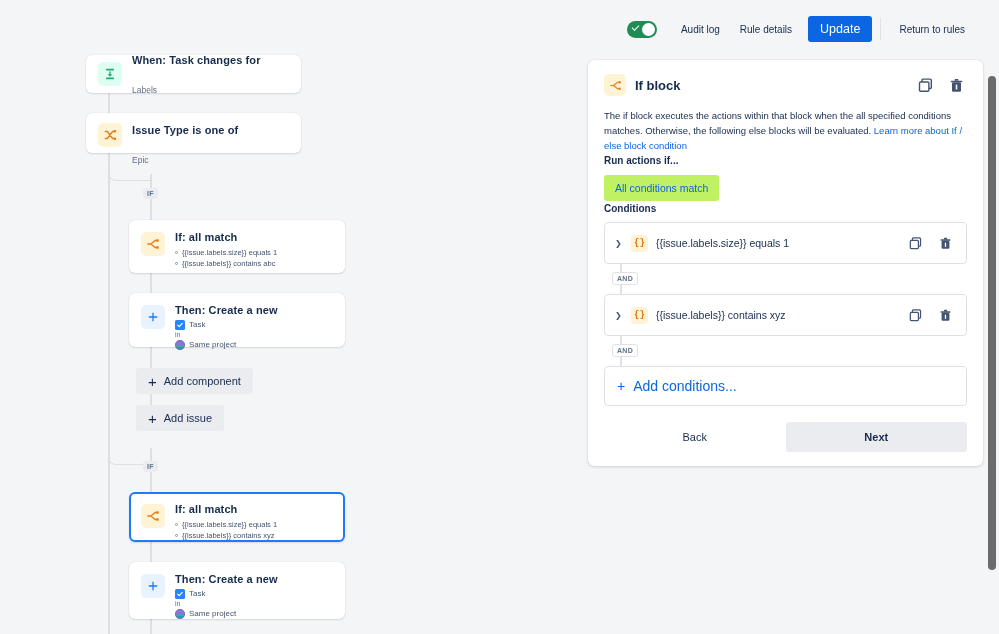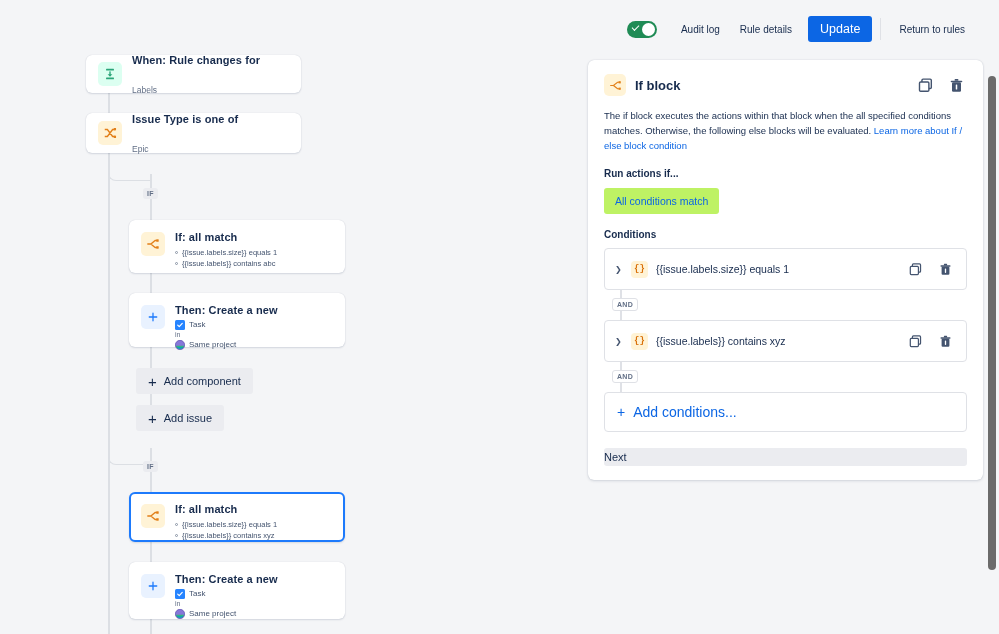--- a/index.html
+++ b/index.html
@@ -97,21 +97,21 @@
     background: #ffffff; border-radius: 6px;
     box-shadow: 0 1px 3px rgba(9,30,66,.14), 0 0 1px rgba(9,30,66,.2);
     padding: 14px 16px 0 16px;
   }
   .panel-head { display: flex; align-items: center; gap: 9px; justify-content: flex-end; }
   .panel-head .title { font-size: 13px; font-weight: 700; color: #172b4d; flex: 1; }
   .ibtn { width: 22px; height: 22px; display: flex; align-items: center;
           justify-content: center; cursor: pointer; border-radius: 3px; }
   .panel-desc { font-size: 9.5px; color: #172b4d; line-height: 15px; margin-top: 12px; }
   .panel-desc a { color: #0c66e4; text-decoration: none; cursor: pointer; }
-  .sec-label { font-size: 10px; font-weight: 700; color: #172b4d; margin-top: 15px; }
+  .sec-label { font-size: 10px; font-weight: 700; color: #172b4d; margin-top: 2px; }
   .seg-row { display: flex; gap: 8px; margin-top: 9px; }
   .seg {
     font-size: 10.5px; padding: 7px 11px; border-radius: 3px; cursor: pointer;
     background: #ebecf0; color: #172b4d;
   }
   .seg.active { background: #bef264; color: #0c66e4; }
 
   .cond-box {
     border: 1px solid #dfe1e6; border-radius: 4px; background: #fff;
     display: flex; align-items: center; padding: 9px 10px; gap: 8px; cursor: pointer;
@@ -133,22 +133,22 @@
   }
   .add-cond {
     border: 1px solid #dfe1e6; border-radius: 4px; background: #fff;
     display: flex; align-items: center; gap: 8px; padding: 11px 12px; cursor: pointer;
   }
   .add-cond .p { color: #0c66e4; font-size: 14px; line-height: 10px; }
   .add-cond .t { color: #0c66e4; font-size: 14px; }
   .panel-foot { display: flex; margin-top: 16px; padding-bottom: 14px; gap: 0; }
   .btn-back { flex: 1; text-align: center; font-size: 11px; color: #172b4d;
               padding: 9px 0; cursor: pointer; border-radius: 3px; font-weight: 500; }
-  .btn-next { flex: 1; font-size: 11px; color: #172b4d;
-              padding: 3px 0; cursor: pointer; background: #ebecf0; border-radius: 3px; font-weight: 400; }
+  .btn-next { flex: 1; text-align: center; font-size: 11px; color: #172b4d;
+              padding: 9px 0; cursor: pointer; background: #ebecf0; border-radius: 3px; font-weight: 700; }
 
   
   .scrollbar-track { position: absolute; right: 0; top: 0; width: 14px; height: 634px; background: #f4f5f7; }
   .scrollbar-thumb { position: absolute; right: 3px; top: 76px; width: 8px; height: 494px;
                      background: #6b6b6b; border-radius: 4px; cursor: pointer; }
 </style>
 </head>
 <body>
 
 <div id="app">
@@ -189,26 +189,26 @@
     <div class="card" style="left:86px; top:55px; width:215px; height:38px; align-items:center;">
       <div class="card-ico ico-green" style="margin-top:0">
         <svg width="14" height="14" viewBox="0 0 16 16">
           <rect x="3.5" y="2" width="9" height="2" rx=".6" fill="#2aa579"></rect>
           <rect x="7.2" y="5" width="1.6" height="5" fill="#2aa579"></rect>
           <path d="M5.3 8.2 L8 11.2 L10.7 8.2 Z" fill="#2aa579"></path>
           <rect x="3.5" y="12" width="9" height="2" rx=".6" fill="#2aa579"></rect>
         </svg>
       </div>
       <div class="card-body">
-        <div class="card-title">When: Rule changes for</div>
+        <div class="card-title">When: Task changes for</div>
         <div class="card-sub">Labels</div>
       </div>
     </div>
 
-    <div class="card" style="left:86px; top:113px; width:215px; height:40px; align-items:center;">
+    <div class="card" style="left:86px; top:113px; width:215px; height:40px; ">
       <div class="card-ico ico-yellow" style="margin-top:0">
         <svg width="14" height="14" viewBox="0 0 16 16">
           <path d="M2 4h3l6 8h3M2 12h3l6-8h3" stroke="#e2801a" stroke-width="1.6" fill="none"></path>
           <rect x="12.3" y="2.3" width="2.6" height="2.6" fill="#e2801a"></rect>
           <rect x="12.3" y="11.1" width="2.6" height="2.6" fill="#e2801a"></rect>
         </svg>
       </div>
       <div class="card-body">
         <div class="card-title">Issue Type is one of</div>
         <div class="card-sub">Epic</div>
@@ -415,20 +415,21 @@
         <div class="and-pill">AND</div>
       </div>
 
       <div class="add-cond">
         <span class="p">+</span>
         <span class="t">Add conditions...</span>
       </div>
     </div>
 
     <div class="panel-foot">
+      <div class="btn-back">Back</div>
       <div class="btn-next">Next</div>
     </div>
   </div>
 
   <div class="scrollbar-track">
     <div class="scrollbar-thumb"></div>
   </div>
 
 </div>
 

